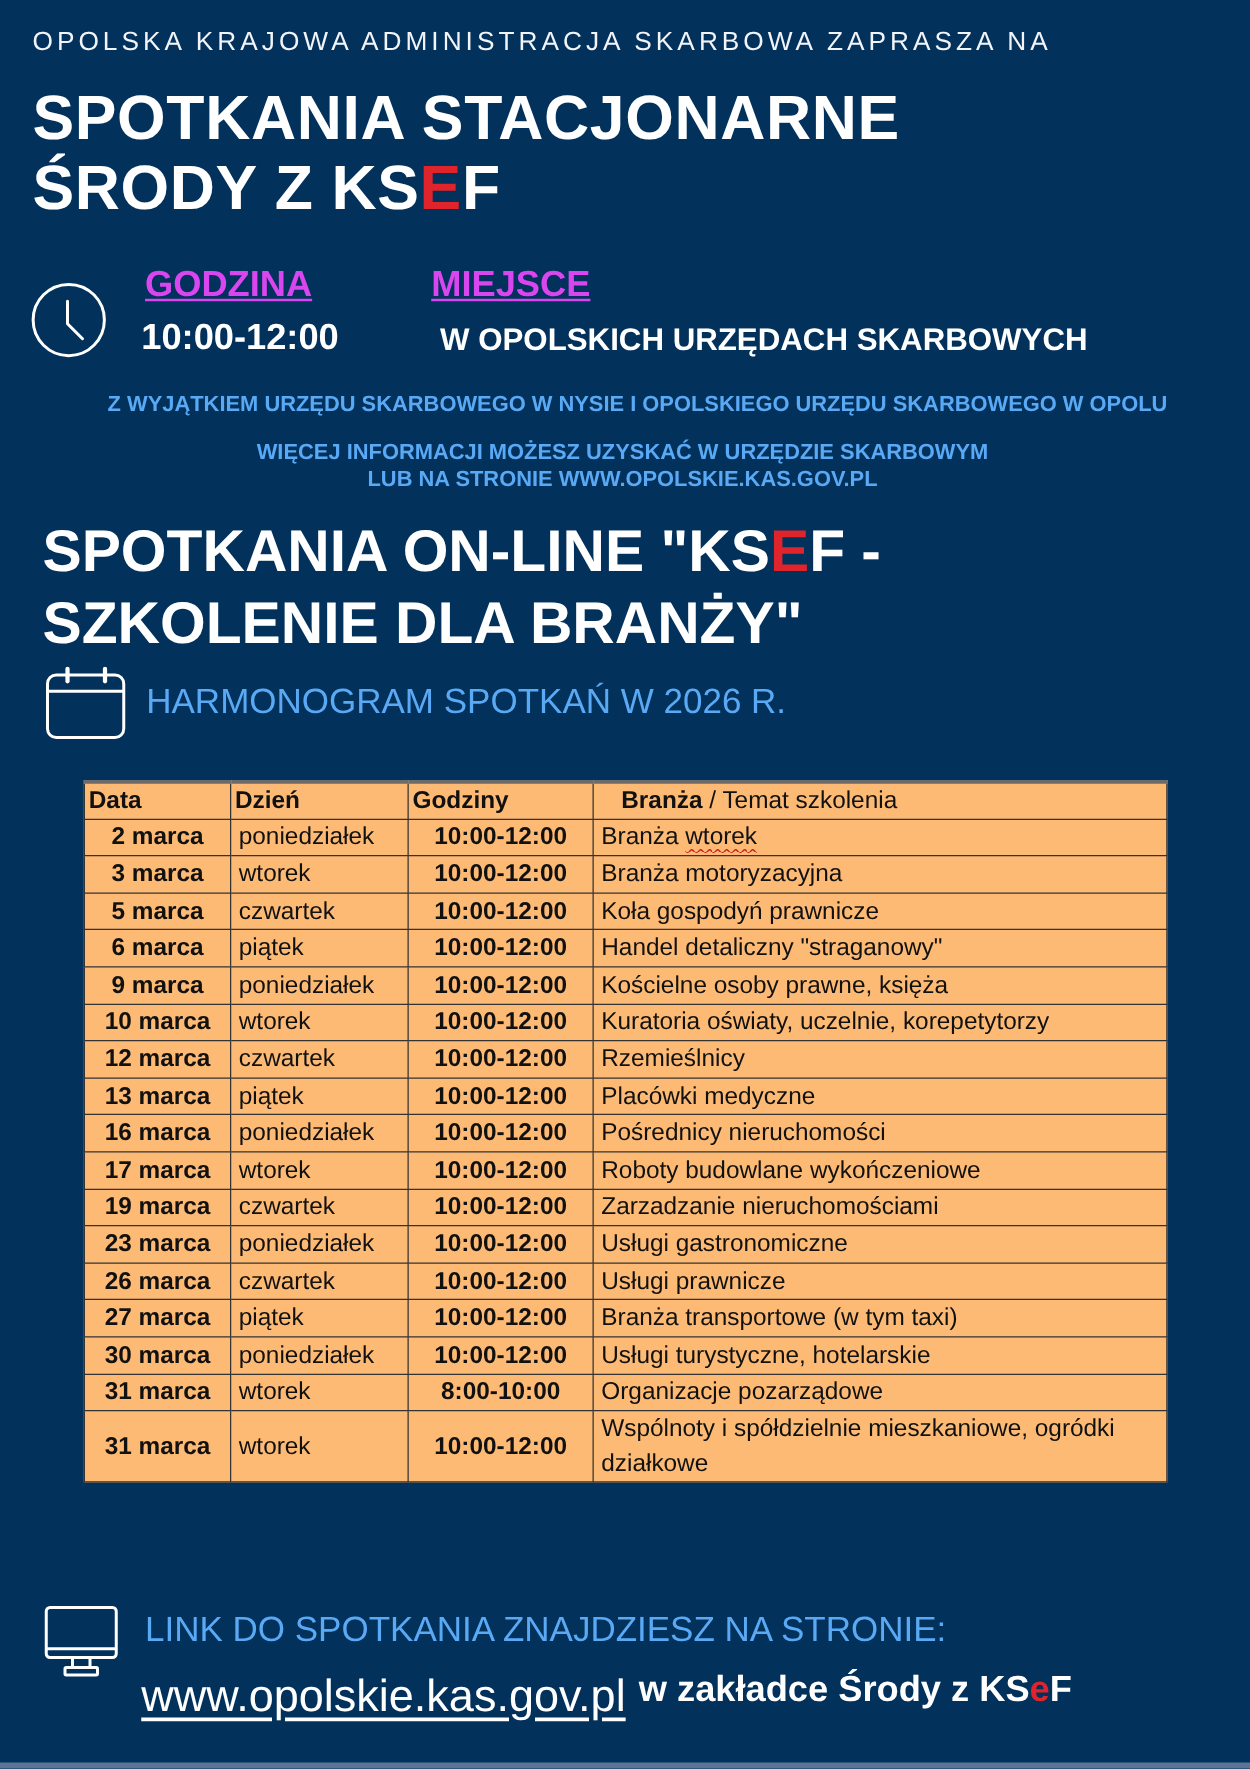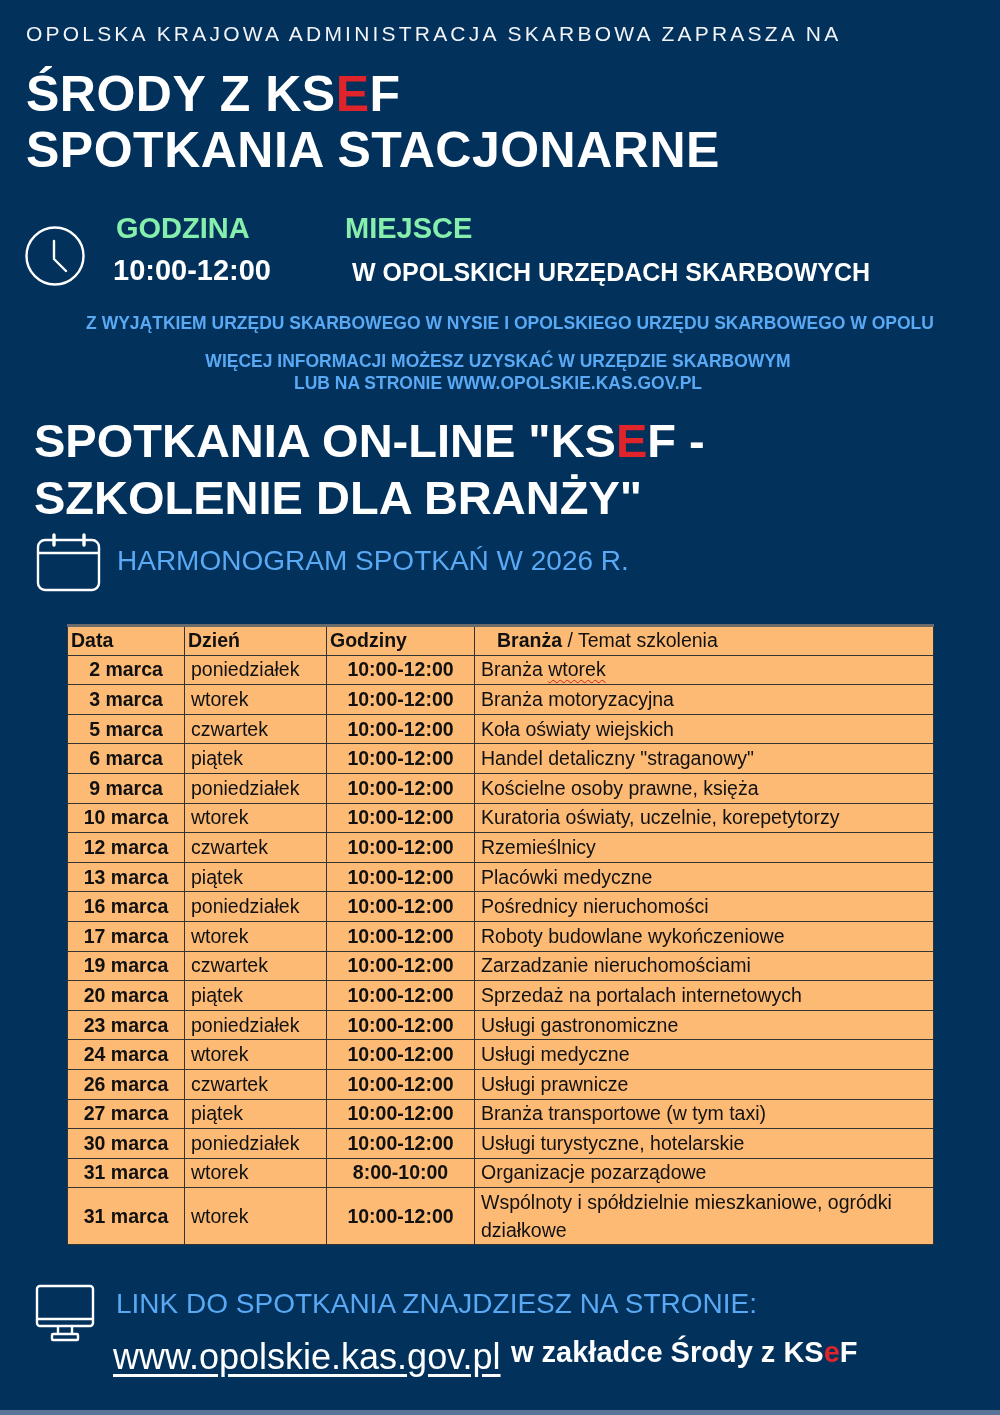--- a/index.html
+++ b/index.html
@@ -2,21 +2,21 @@
 <html><head>
   <meta charset="utf-8">
   <style>
     * { margin: 0; padding: 0; box-sizing: border-box; }
     html, body { width: 1000px; height: 1415px; background: #02315b; overflow: hidden; }
     body { position: relative; font-family: "Liberation Sans", "DejaVu Sans", sans-serif; color: #ffffff; }
     .abs { position: absolute; }
     .kicker { left: 26px; top: 22px; font-size: 21px; letter-spacing: 3.2px; color: #f2f4f8; font-weight: 400; white-space: nowrap; }
     .h1 { left: 26px; top: 66px; font-size: 50px; font-weight: 700; line-height: 56px; letter-spacing: 0.5px; white-space: nowrap; }
     .red { color: #e0242b; }
-    .label-blue { color: #86efac; font-weight: 700; }
+    .label-blue { color: #d946ef; font-weight: 700; text-decoration: underline; }
     .godzina-label { left: 116px; top: 212px; font-size: 29px; }
     .miejsce-label { left: 345px; top: 212px; font-size: 29px; }
     .godzina-val { left: 113px; top: 254px; font-size: 29px; font-weight: 700; color: #fff; }
     .miejsce-val { left: 352px; top: 258px; font-size: 25px; font-weight: 700; color: #fff; white-space: nowrap; }
     .note { left: 0; width: 1000px; text-align: center; color: #5aa9f5; font-weight: 700; font-size: 17.5px; white-space: nowrap; }
     .note1 { top: 313px; left: 10px; }
     .note2 { top: 350px; line-height: 22px; left: -2px; }
     .h2 { left: 34px; top: 412px; font-size: 47px; font-weight: 700; line-height: 57px; white-space: nowrap; }
     .harmo { left: 117px; top: 545px; font-size: 28px; font-weight: 400; color: #5aa9f5; white-space: nowrap; }
     .icon { position: absolute; }
@@ -36,22 +36,22 @@
     .link-label { left: 116px; top: 1288px; font-size: 28px; color: #5aa9f5; white-space: nowrap; }
     .link-url { left: 113px; top: 1336px; font-size: 36px; font-weight: 400; color: #fff; text-decoration: underline; text-underline-offset: 5px; white-space: nowrap; }
     .link-suffix { left: 511px; top: 1336px; font-size: 29px; font-weight: 700; color: #fff; white-space: nowrap; }
     .bottom-bar { left: 0; top: 1410px; width: 1000px; height: 5px; background: #5a7596; }
   </style>
 </head>
 <body>
 
 <div class="abs kicker">OPOLSKA KRAJOWA ADMINISTRACJA SKARBOWA ZAPRASZA NA</div>
 <div class="abs h1">
+  <div>SPOTKANIA STACJONARNE</div>
   <div><span>ŚRODY Z KS</span><span class="red">E</span><span>F</span></div>
-  <div>SPOTKANIA STACJONARNE</div>
 </div>
 
 <svg class="icon" style="left:24px;top:225px" width="62" height="62" viewBox="0 0 62 62">
   <circle cx="31" cy="31" r="28.5" fill="none" stroke="#fff" stroke-width="2.4"></circle>
   <polyline points="30,16 30,34 42,46" fill="none" stroke="#fff" stroke-width="2.4" stroke-linecap="round" stroke-linejoin="round"></polyline>
 </svg>
 
 <div class="abs label-blue godzina-label">GODZINA</div>
 <div class="abs label-blue miejsce-label">MIEJSCE</div>
 <div class="abs godzina-val">10:00-12:00</div>
@@ -95,21 +95,21 @@
     <tr>
         <td class="c-date">3 marca</td>
         <td class="c-day">wtorek</td>
         <td class="c-hours">10:00-12:00</td>
         <td class="c-topic">Branża motoryzacyjna</td>
       </tr>
     <tr>
         <td class="c-date">5 marca</td>
         <td class="c-day">czwartek</td>
         <td class="c-hours">10:00-12:00</td>
-        <td class="c-topic">Koła oświaty wiejskich</td>
+        <td class="c-topic">Koła gospodyń prawnicze</td>
       </tr>
     <tr>
         <td class="c-date">6 marca</td>
         <td class="c-day">piątek</td>
         <td class="c-hours">10:00-12:00</td>
         <td class="c-topic">Handel detaliczny "straganowy"</td>
       </tr>
     <tr>
         <td class="c-date">9 marca</td>
         <td class="c-day">poniedziałek</td>
@@ -146,36 +146,24 @@
         <td class="c-hours">10:00-12:00</td>
         <td class="c-topic">Roboty budowlane wykończeniowe</td>
       </tr>
     <tr>
         <td class="c-date">19 marca</td>
         <td class="c-day">czwartek</td>
         <td class="c-hours">10:00-12:00</td>
         <td class="c-topic">Zarzadzanie nieruchomościami</td>
       </tr>
     <tr>
-        <td class="c-date">20 marca</td>
-        <td class="c-day">piątek</td>
-        <td class="c-hours">10:00-12:00</td>
-        <td class="c-topic">Sprzedaż na portalach internetowych</td>
-      </tr>
-    <tr>
         <td class="c-date">23 marca</td>
         <td class="c-day">poniedziałek</td>
         <td class="c-hours">10:00-12:00</td>
         <td class="c-topic">Usługi gastronomiczne</td>
-      </tr>
-    <tr>
-        <td class="c-date">24 marca</td>
-        <td class="c-day">wtorek</td>
-        <td class="c-hours">10:00-12:00</td>
-        <td class="c-topic">Usługi medyczne</td>
       </tr>
     <tr>
         <td class="c-date">26 marca</td>
         <td class="c-day">czwartek</td>
         <td class="c-hours">10:00-12:00</td>
         <td class="c-topic">Usługi prawnicze</td>
       </tr>
     <tr>
         <td class="c-date">27 marca</td>
         <td class="c-day">piątek</td>

